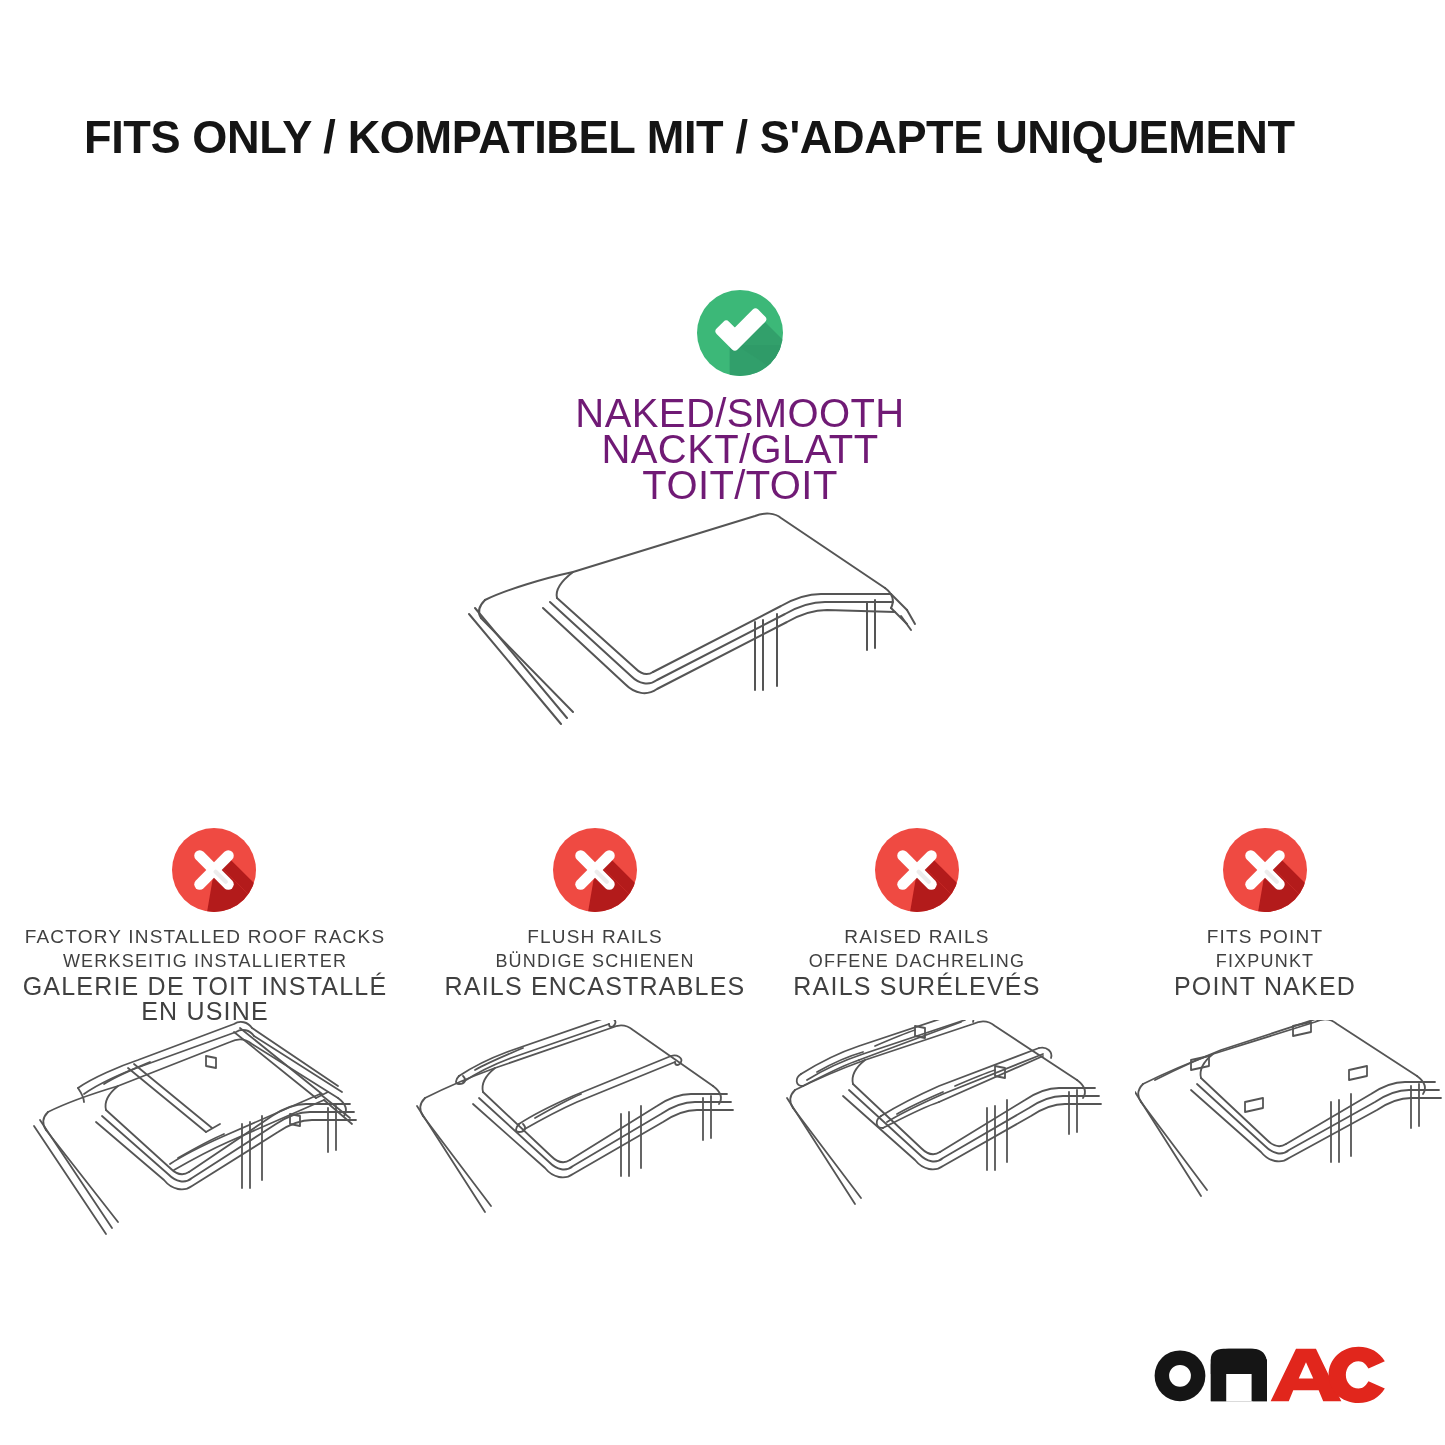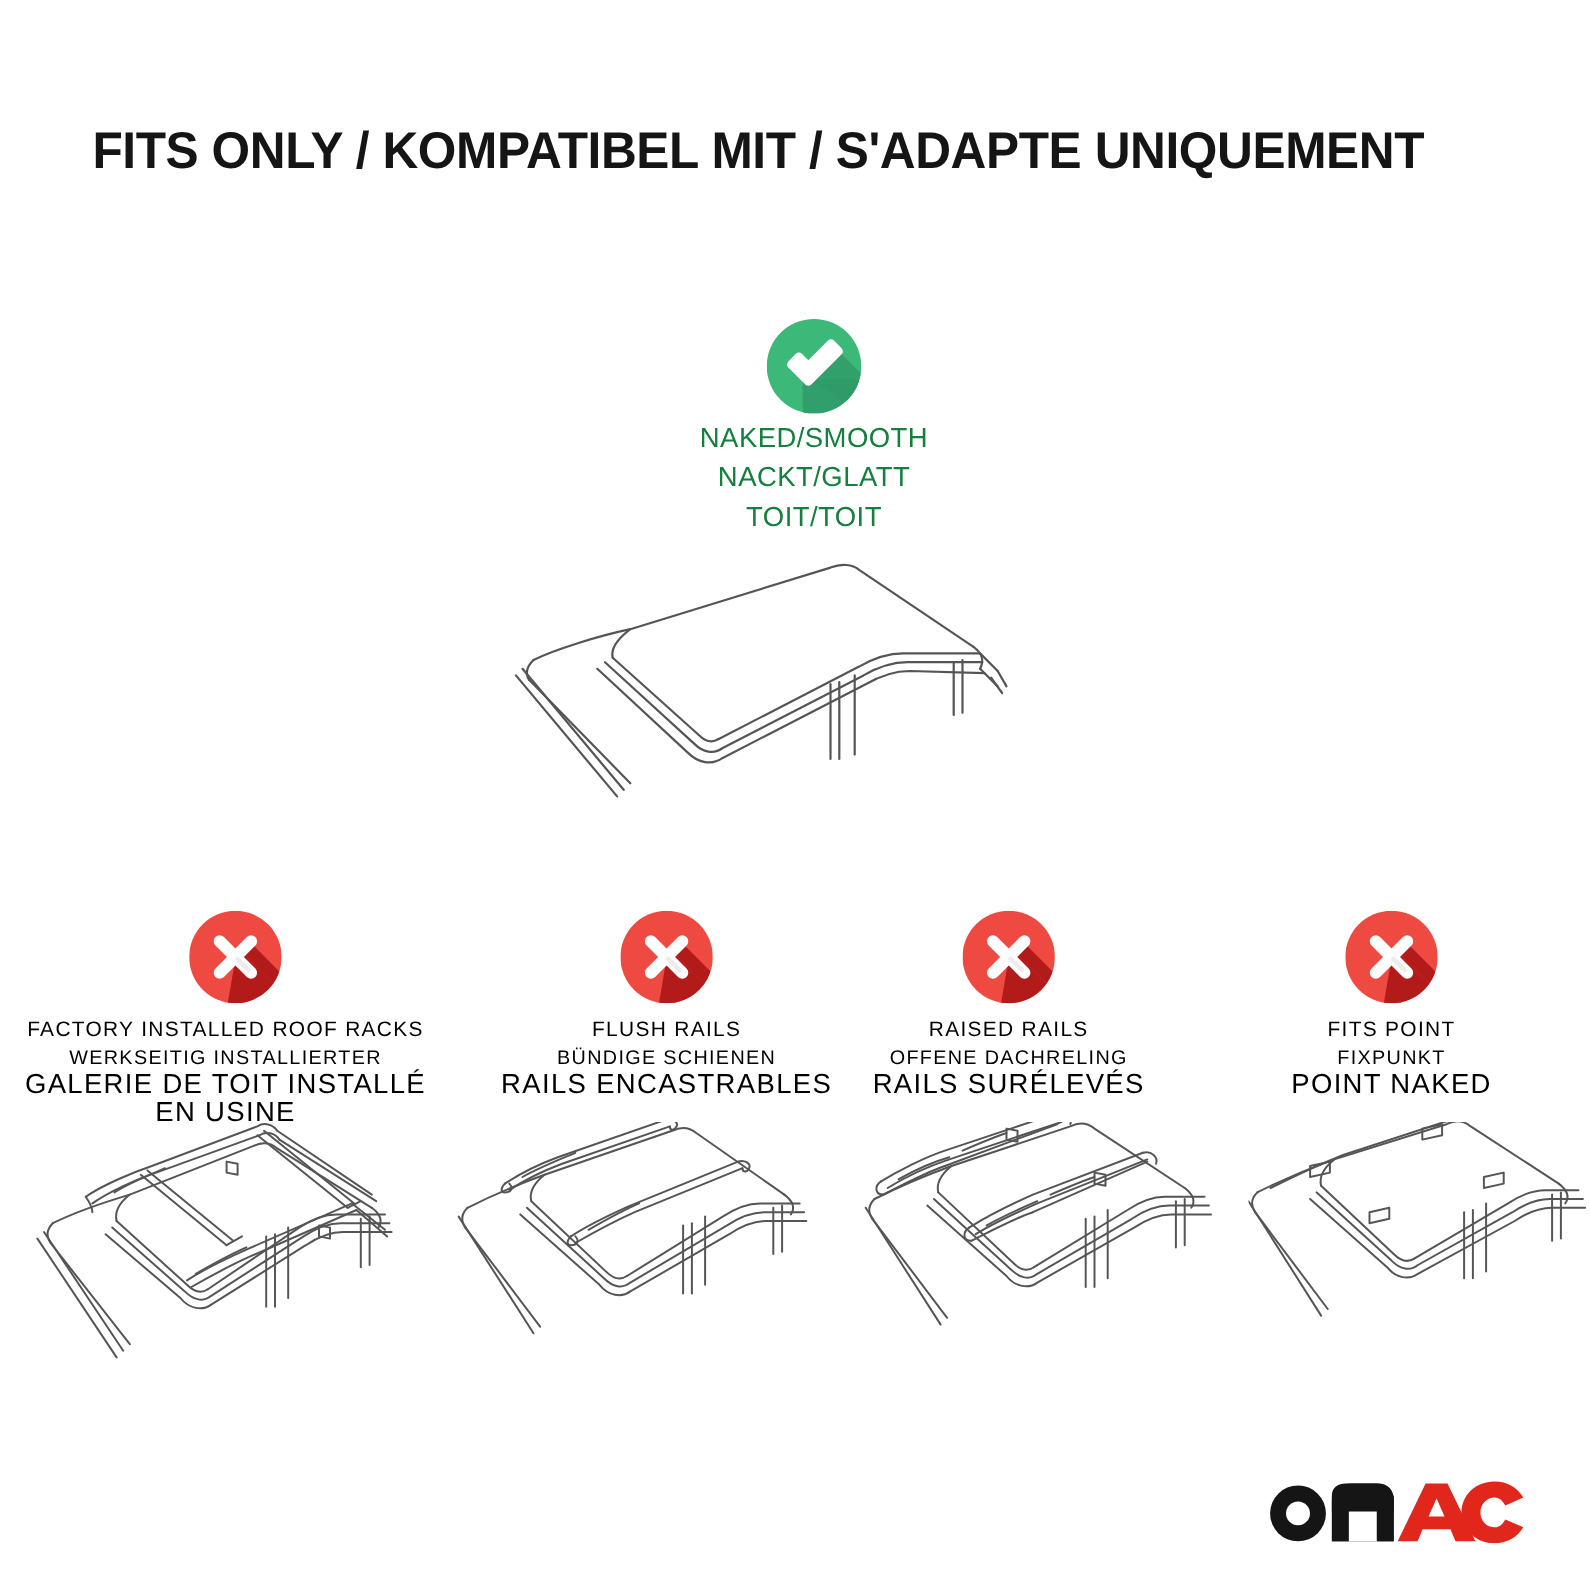--- a/index.html
+++ b/index.html
@@ -42,24 +42,24 @@
   }
   .badge {
     position: relative;
     width: 86px;
     height: 86px;
     margin: 0 auto;
   }
   .badge svg { display: block; width: 86px; height: 86px; }
 
   .good-label {
-    margin-top: 4px;
-    font-size: 25px;
+    margin-top: 19px;
+    font-size: 40px;
     line-height: 36px;
-    color: #15803d;
+    color: #701a75;
     font-weight: 300;
     letter-spacing: 0.4px;
   }
   .good-label div { white-space: nowrap; }
 
   .good-illus {
     position: absolute;
     left: 455px;
     top: 490px;
     width: 560px;
@@ -78,29 +78,29 @@
   .bad-col {
     position: absolute;
     top: 0;
   }
   .bad-col .badge { width: 84px; height: 84px; }
   .bad-col .badge svg { width: 84px; height: 84px; }
 
   .bad-label {
     margin-top: 12px;
     text-align: center;
-    color: #000000;
+    color: #404040;
     font-weight: 300;
   }
   .bad-label .l1 { font-size: 19px; line-height: 25px; letter-spacing: 1.2px; }
   .bad-label .l2 { font-size: 18px; line-height: 25px; letter-spacing: 1.2px; }
   .bad-label .l3 { font-size: 25px; line-height: 25px; letter-spacing: 1.2px; }
 
   .col-1 { left: 10px;   width: 390px; }
-  .col-2 { left: 436px;  width: 340px; }
+  .col-2 { left: 425px;  width: 340px; }
   .col-3 { left: 752px;  width: 330px; }
   .col-4 { left: 1150px; width: 230px; }
 
   .col-1 .badge { margin: 0 auto 0 162px; }
   .col-2 .badge { margin: 0 auto; }
   .col-3 .badge { margin: 0 auto; }
   .col-4 .badge { margin: 0 auto; }
 
   .bad-illus {
     position: absolute;

